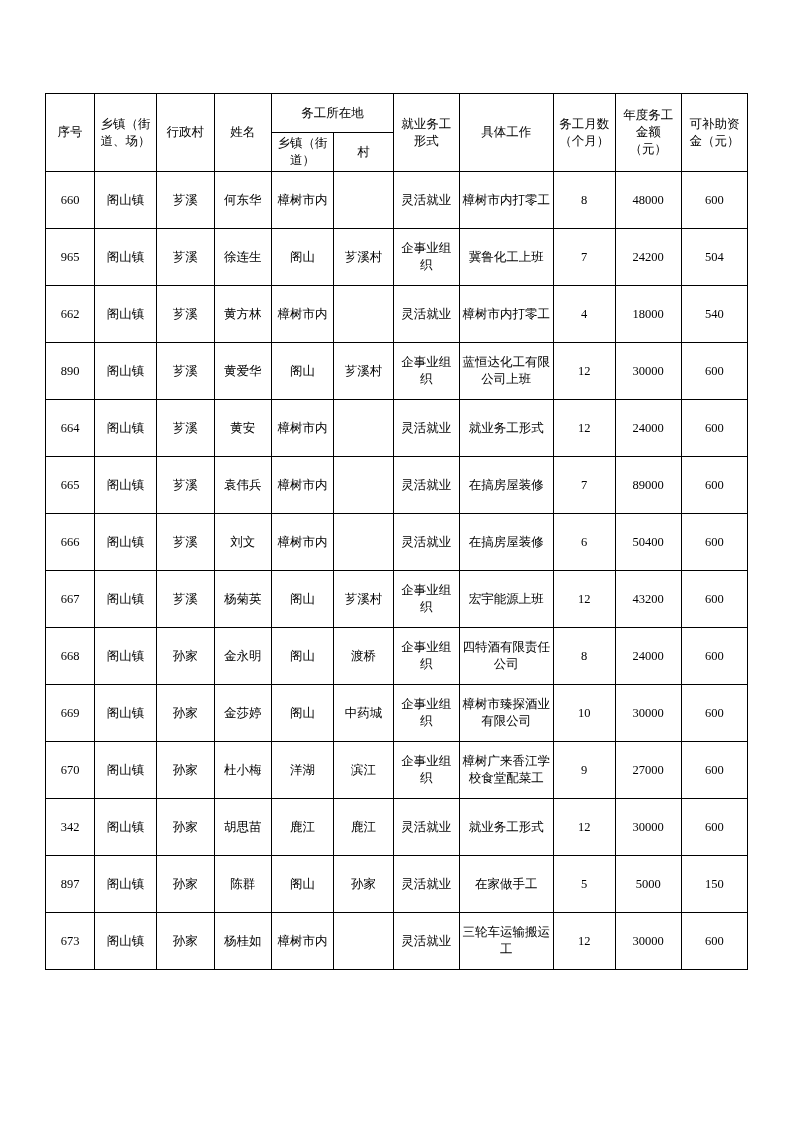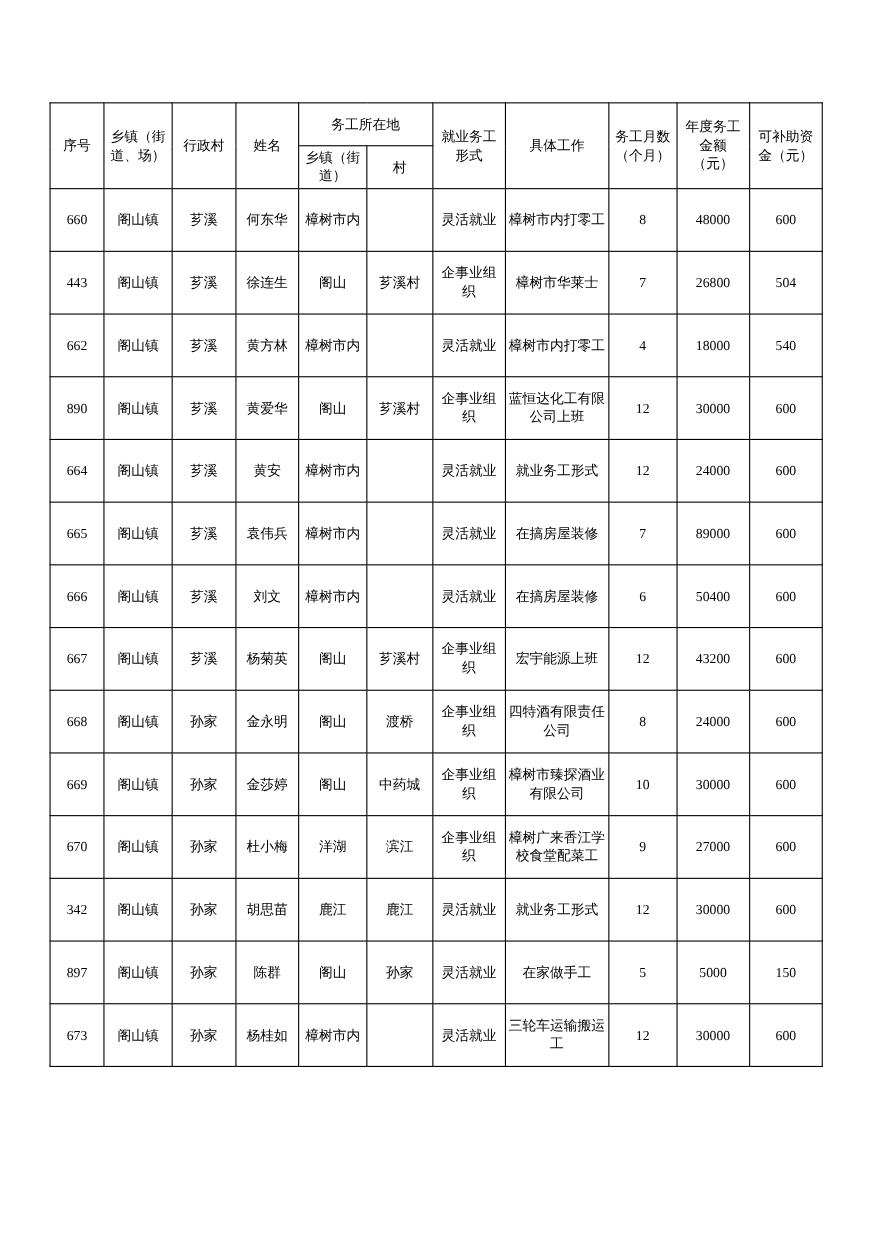--- a/index.html
+++ b/index.html
@@ -109,30 +109,30 @@
           <td>何东华</td>
           <td>樟树市内</td>
           <td></td>
           <td>灵活就业</td>
           <td>樟树市内打零工</td>
           <td>8</td>
           <td>48000</td>
           <td>600</td>
         </tr>
         <tr>
-          <td>443</td>
+          <td>965</td>
           <td>阁山镇</td>
           <td>芗溪</td>
           <td>徐连生</td>
           <td>阁山</td>
           <td>芗溪村</td>
           <td>企事业组织</td>
-          <td>樟树市华莱士</td>
+          <td>冀鲁化工上班</td>
           <td>7</td>
-          <td>26800</td>
+          <td>24200</td>
           <td>504</td>
         </tr>
         <tr>
           <td>662</td>
           <td>阁山镇</td>
           <td>芗溪</td>
           <td>黄方林</td>
           <td>樟树市内</td>
           <td></td>
           <td>灵活就业</td>

